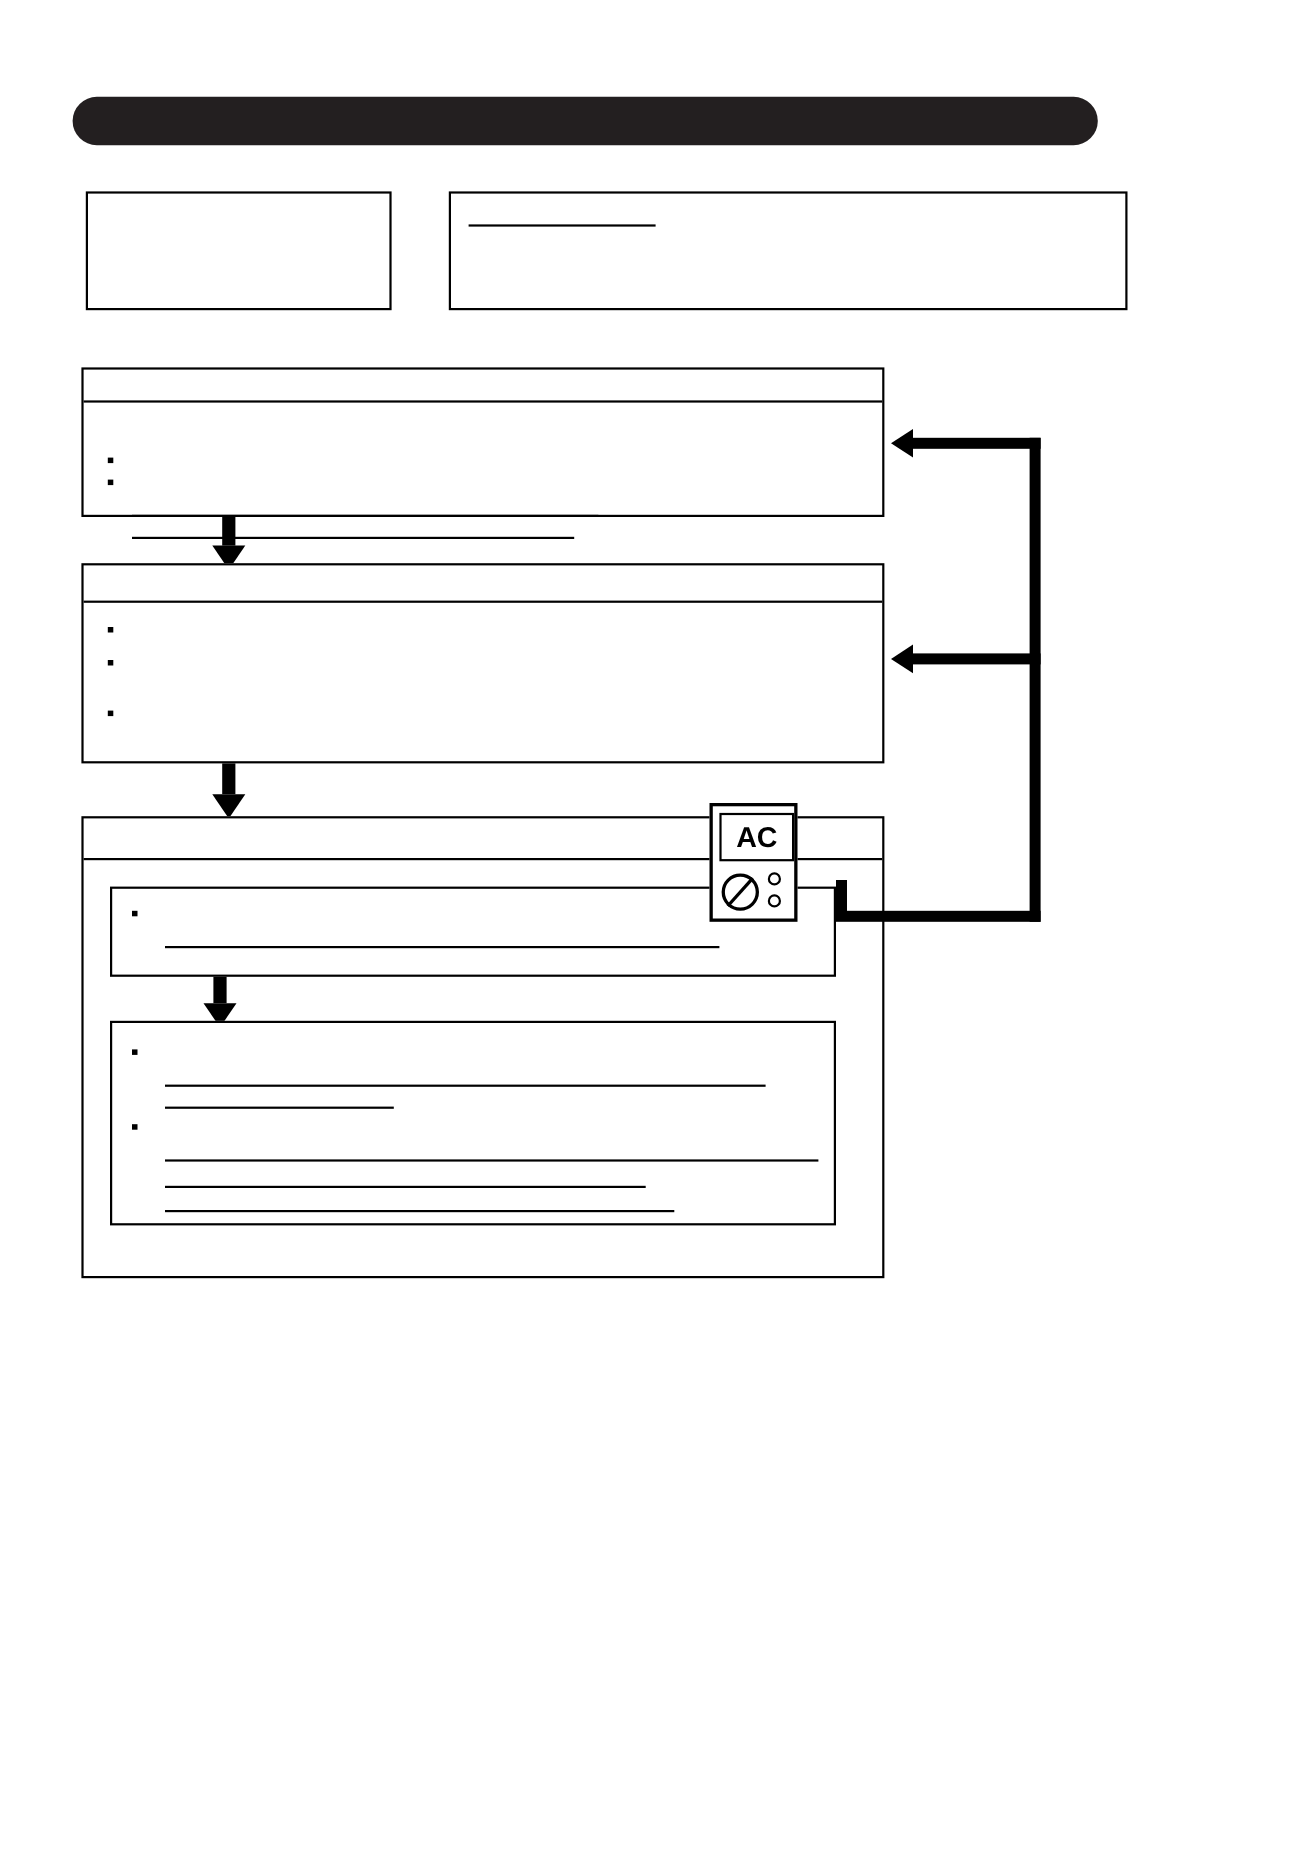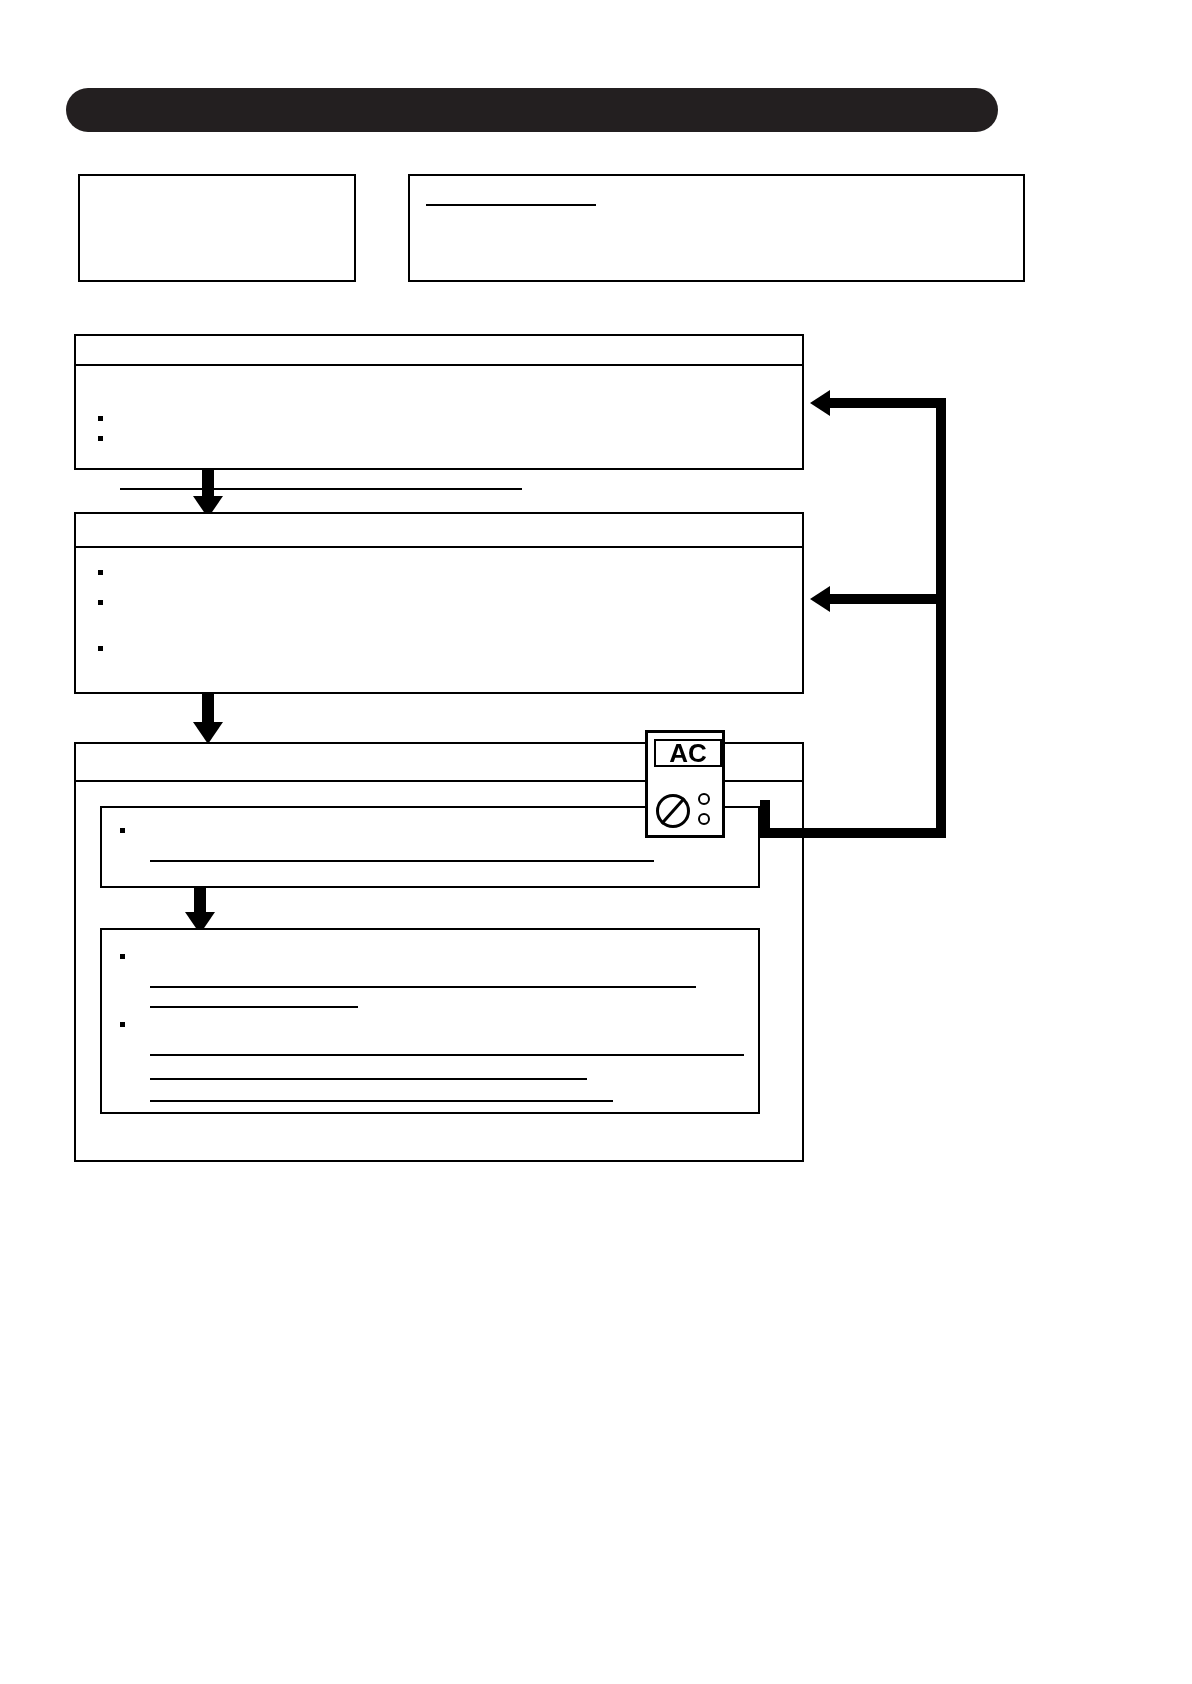--- a/index.html
+++ b/index.html
@@ -118,21 +118,21 @@
   .meter{
     position:absolute;
     border:3px solid #000;
     background:#fff;
     box-sizing:border-box;
   }
   .meter-screen{
     position:absolute;
     left:6px; top:6px;
     right:0;
-    height:28px;
+    height:44px;
     border:2px solid #000;
     box-sizing:border-box;
     display:flex;
     align-items:center;
     justify-content:center;
     font-size:26px;
     font-weight:bold;
     line-height:1;
   }
   .meter-dial{

